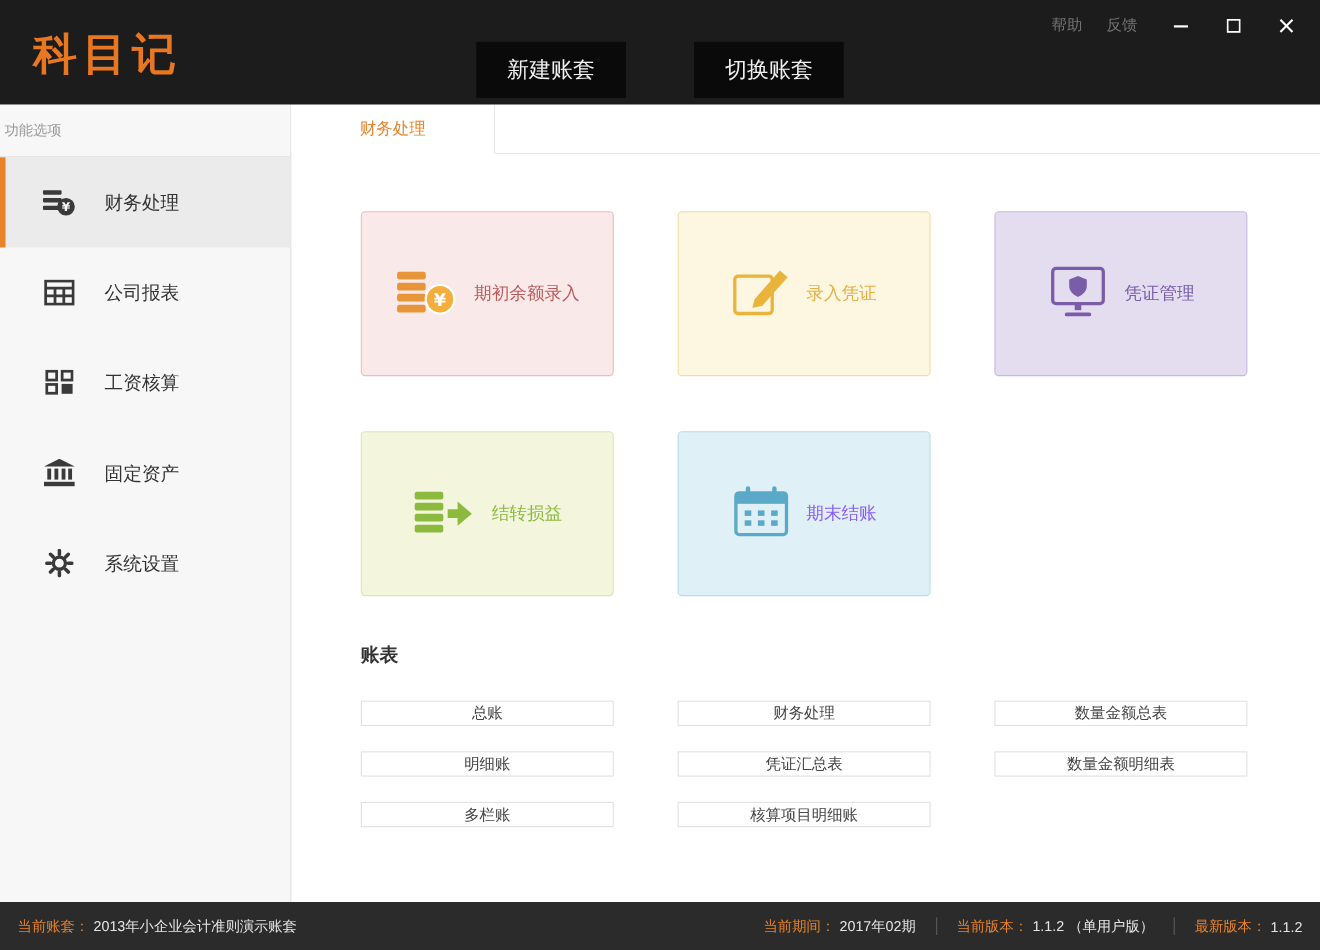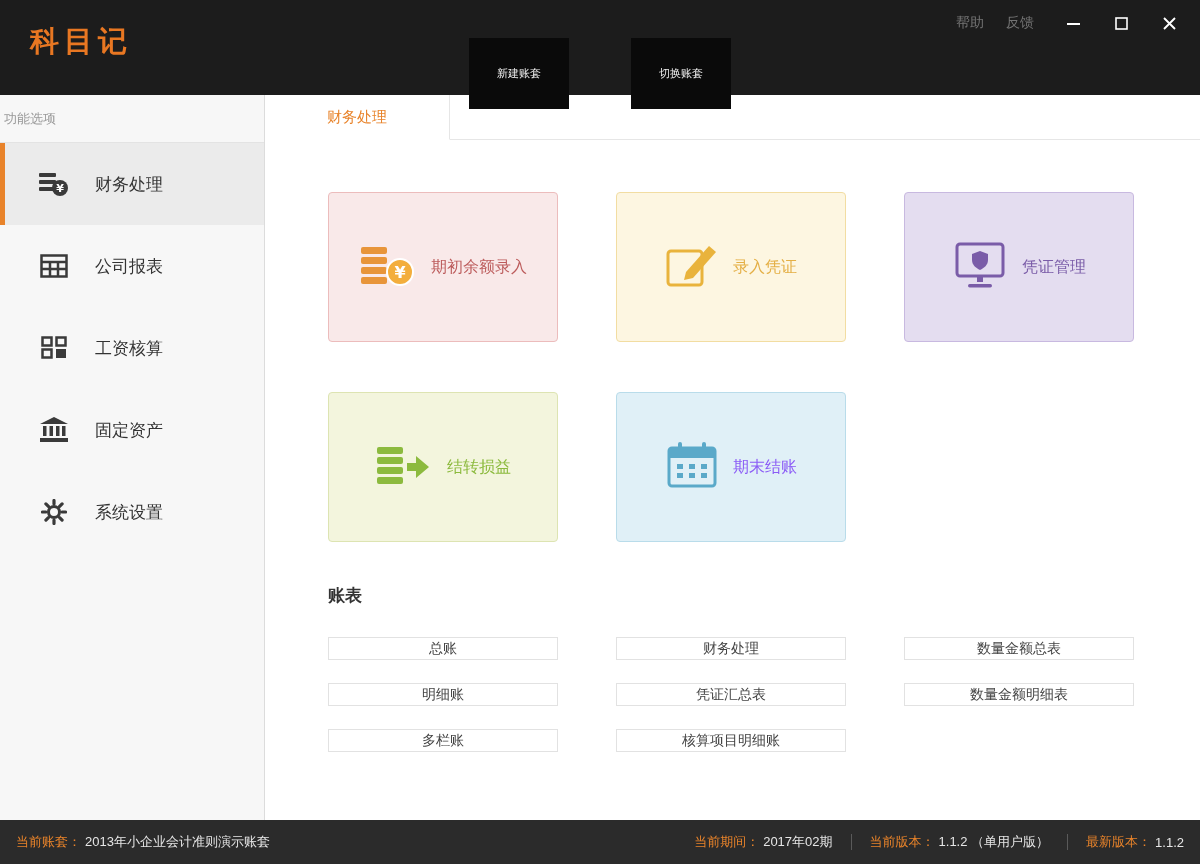--- a/index.html
+++ b/index.html
@@ -2,26 +2,26 @@
 <html><head>
 <meta charset="utf-8">
 <style>
   * { margin:0; padding:0; box-sizing:border-box; }
   html,body { width:1200px; height:864px; overflow:hidden; }
   body { font-family:"Liberation Sans","DejaVu Sans",sans-serif; background:#fff; }
   .window { width:1200px; height:864px; display:flex; flex-direction:column; }
 
   
   .topbar { position:relative; height:95px; background:#1c1c1c; flex:0 0 auto; }
-  .logo { position:absolute; left:30px; top:22px; font-size:29px; font-weight:bold;
+  .logo { position:absolute; left:30px; top:22px; font-size:40px; font-weight:bold;
           color:#e87722; letter-spacing:5px; }
   .topbar-center { position:absolute; left:50%; top:38px; transform:translateX(-50%);
           display:flex; gap:62px; }
-  .topbar-btn { background:#0a0a0a; color:#f0f0f0; border:none; font-size:11px;
-          padding:28px 28px; cursor:pointer; font-family:inherit; }
+  .topbar-btn { background:#0a0a0a; color:#f0f0f0; border:none; font-size:20px;
+          padding:12px 28px; cursor:pointer; font-family:inherit; }
   .topbar-right { position:absolute; right:22px; top:14px; display:flex; align-items:center; }
   .top-link { color:#737373; font-size:14px; margin-left:22px; cursor:pointer; }
   .win-btn { margin-left:30px; cursor:pointer; display:inline-flex; align-items:center;
           justify-content:center; width:18px; height:18px; }
 
   
   .app-body { flex:1 1 auto; display:flex; min-height:0; }
 
   
   .sidebar { width:265px; flex:0 0 265px; background:#f7f7f7; border-right:1px solid #dcdcdc; }

